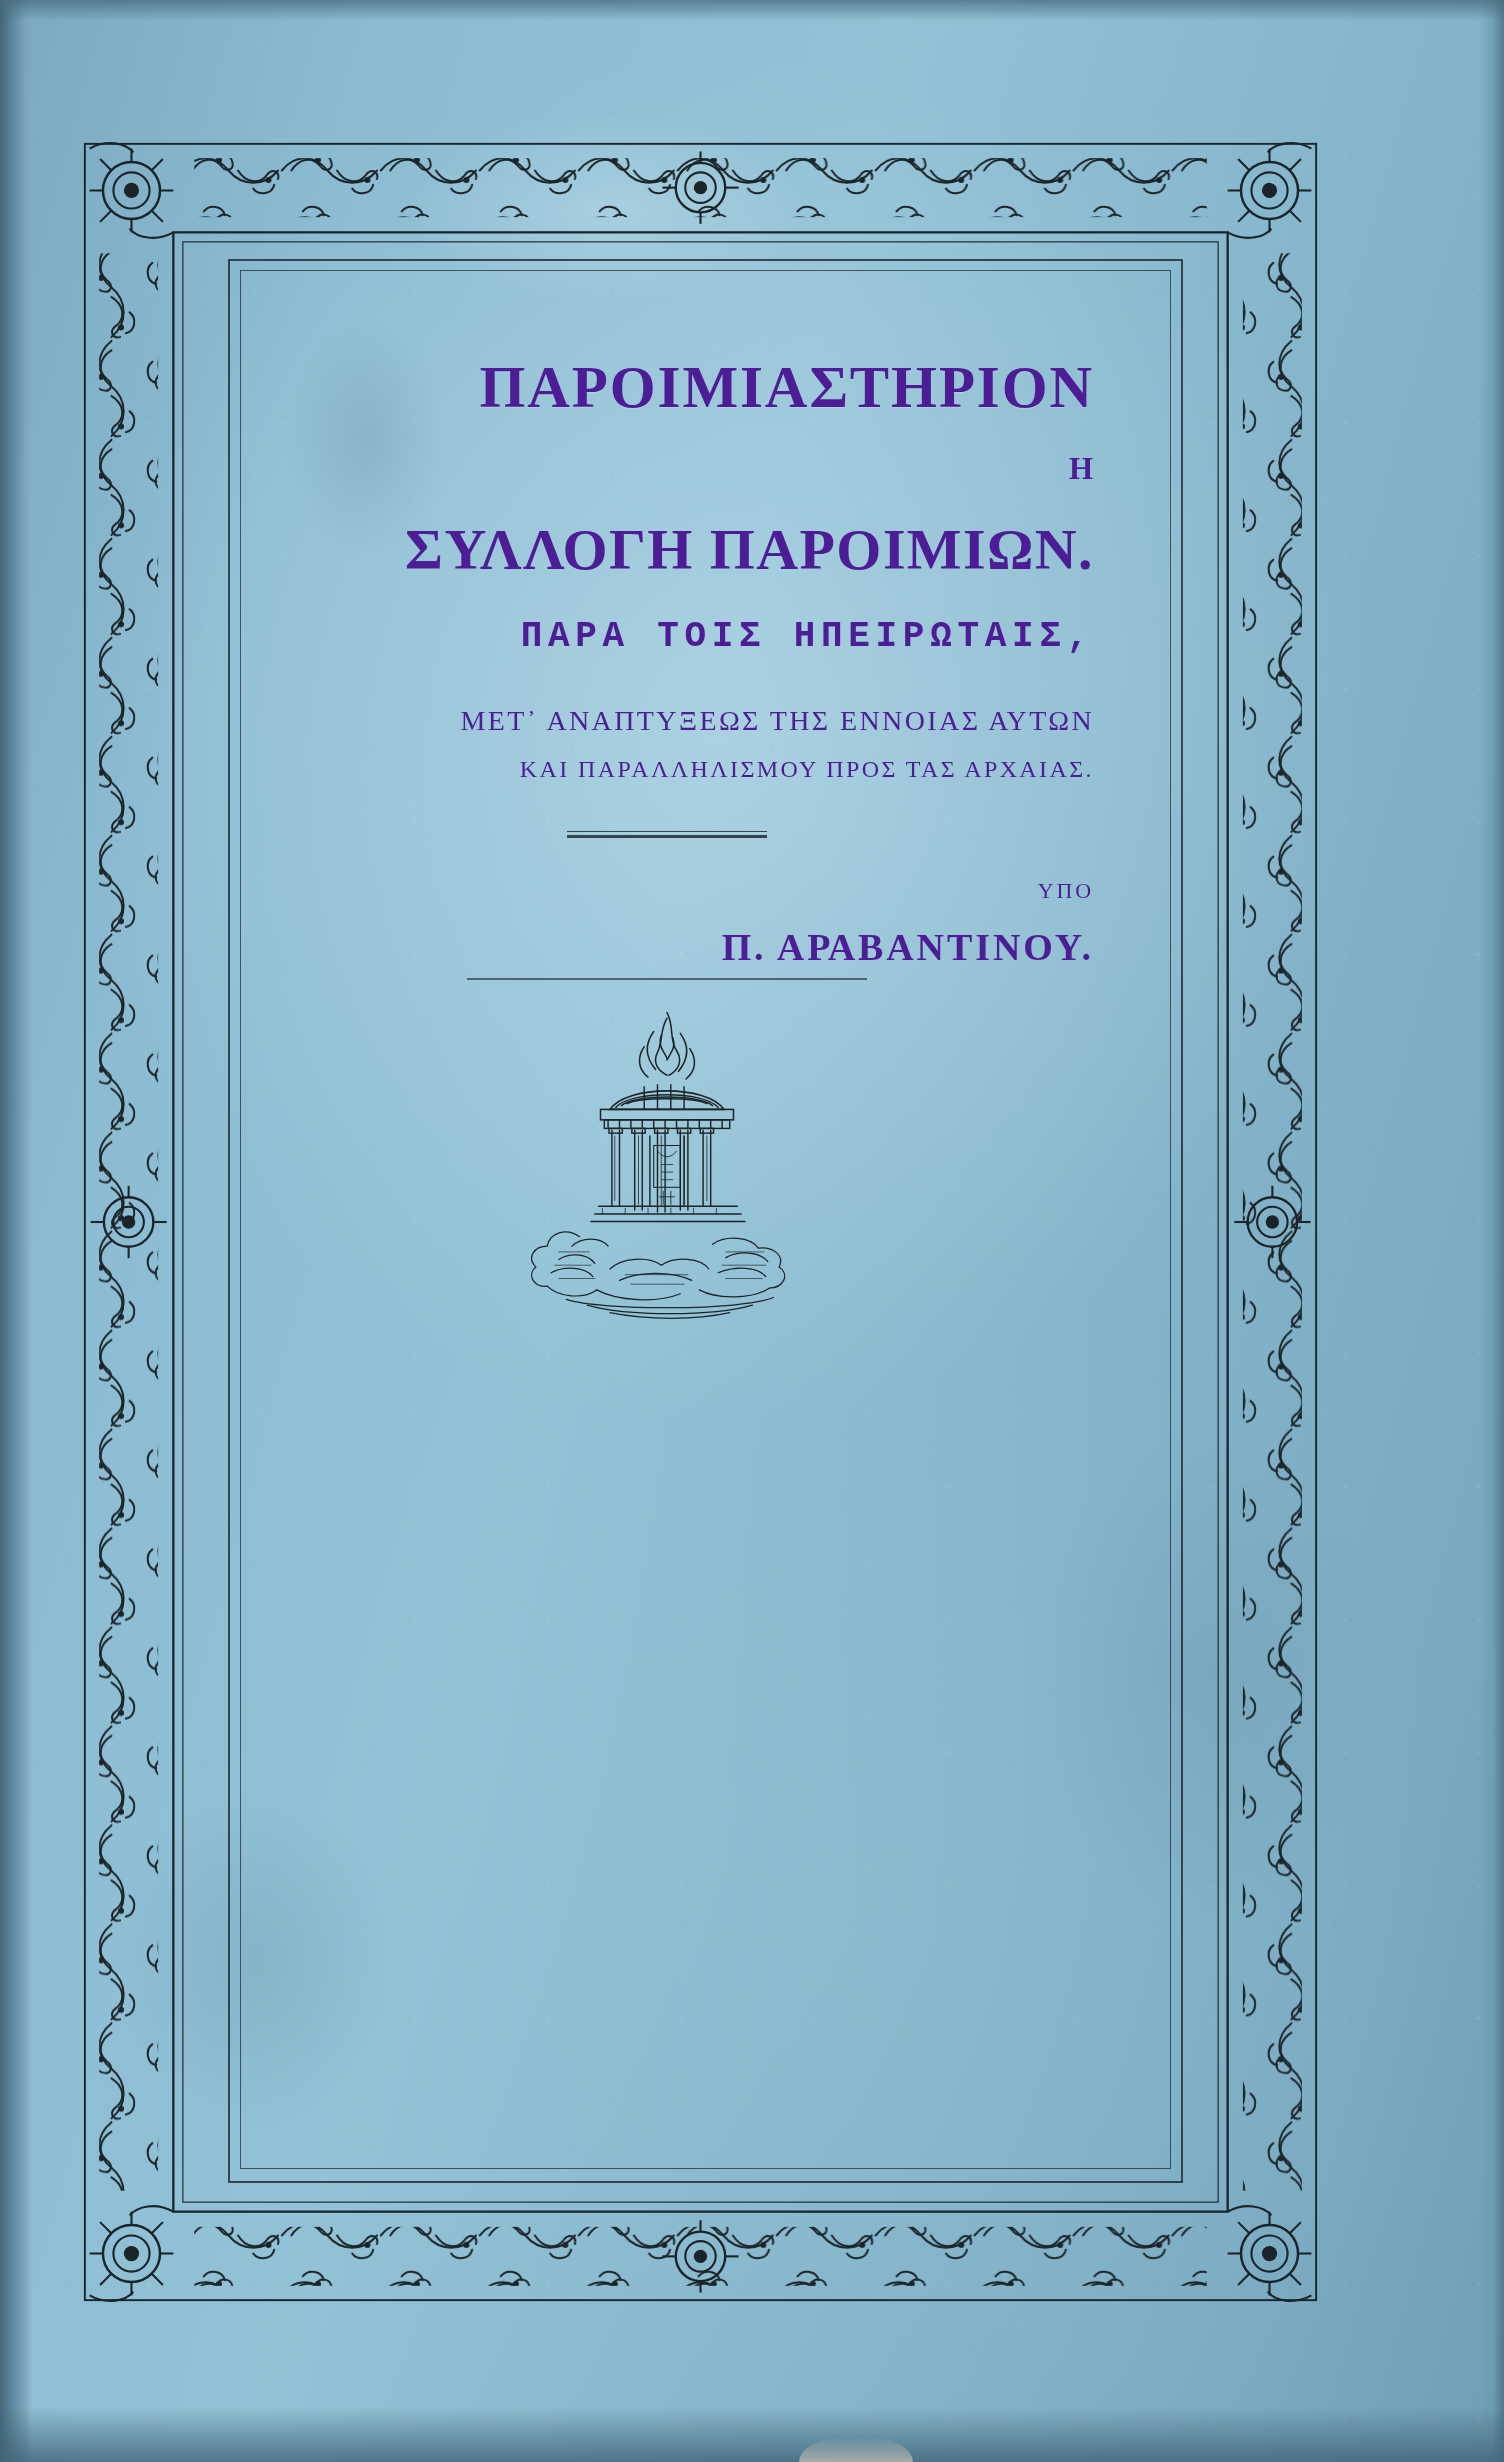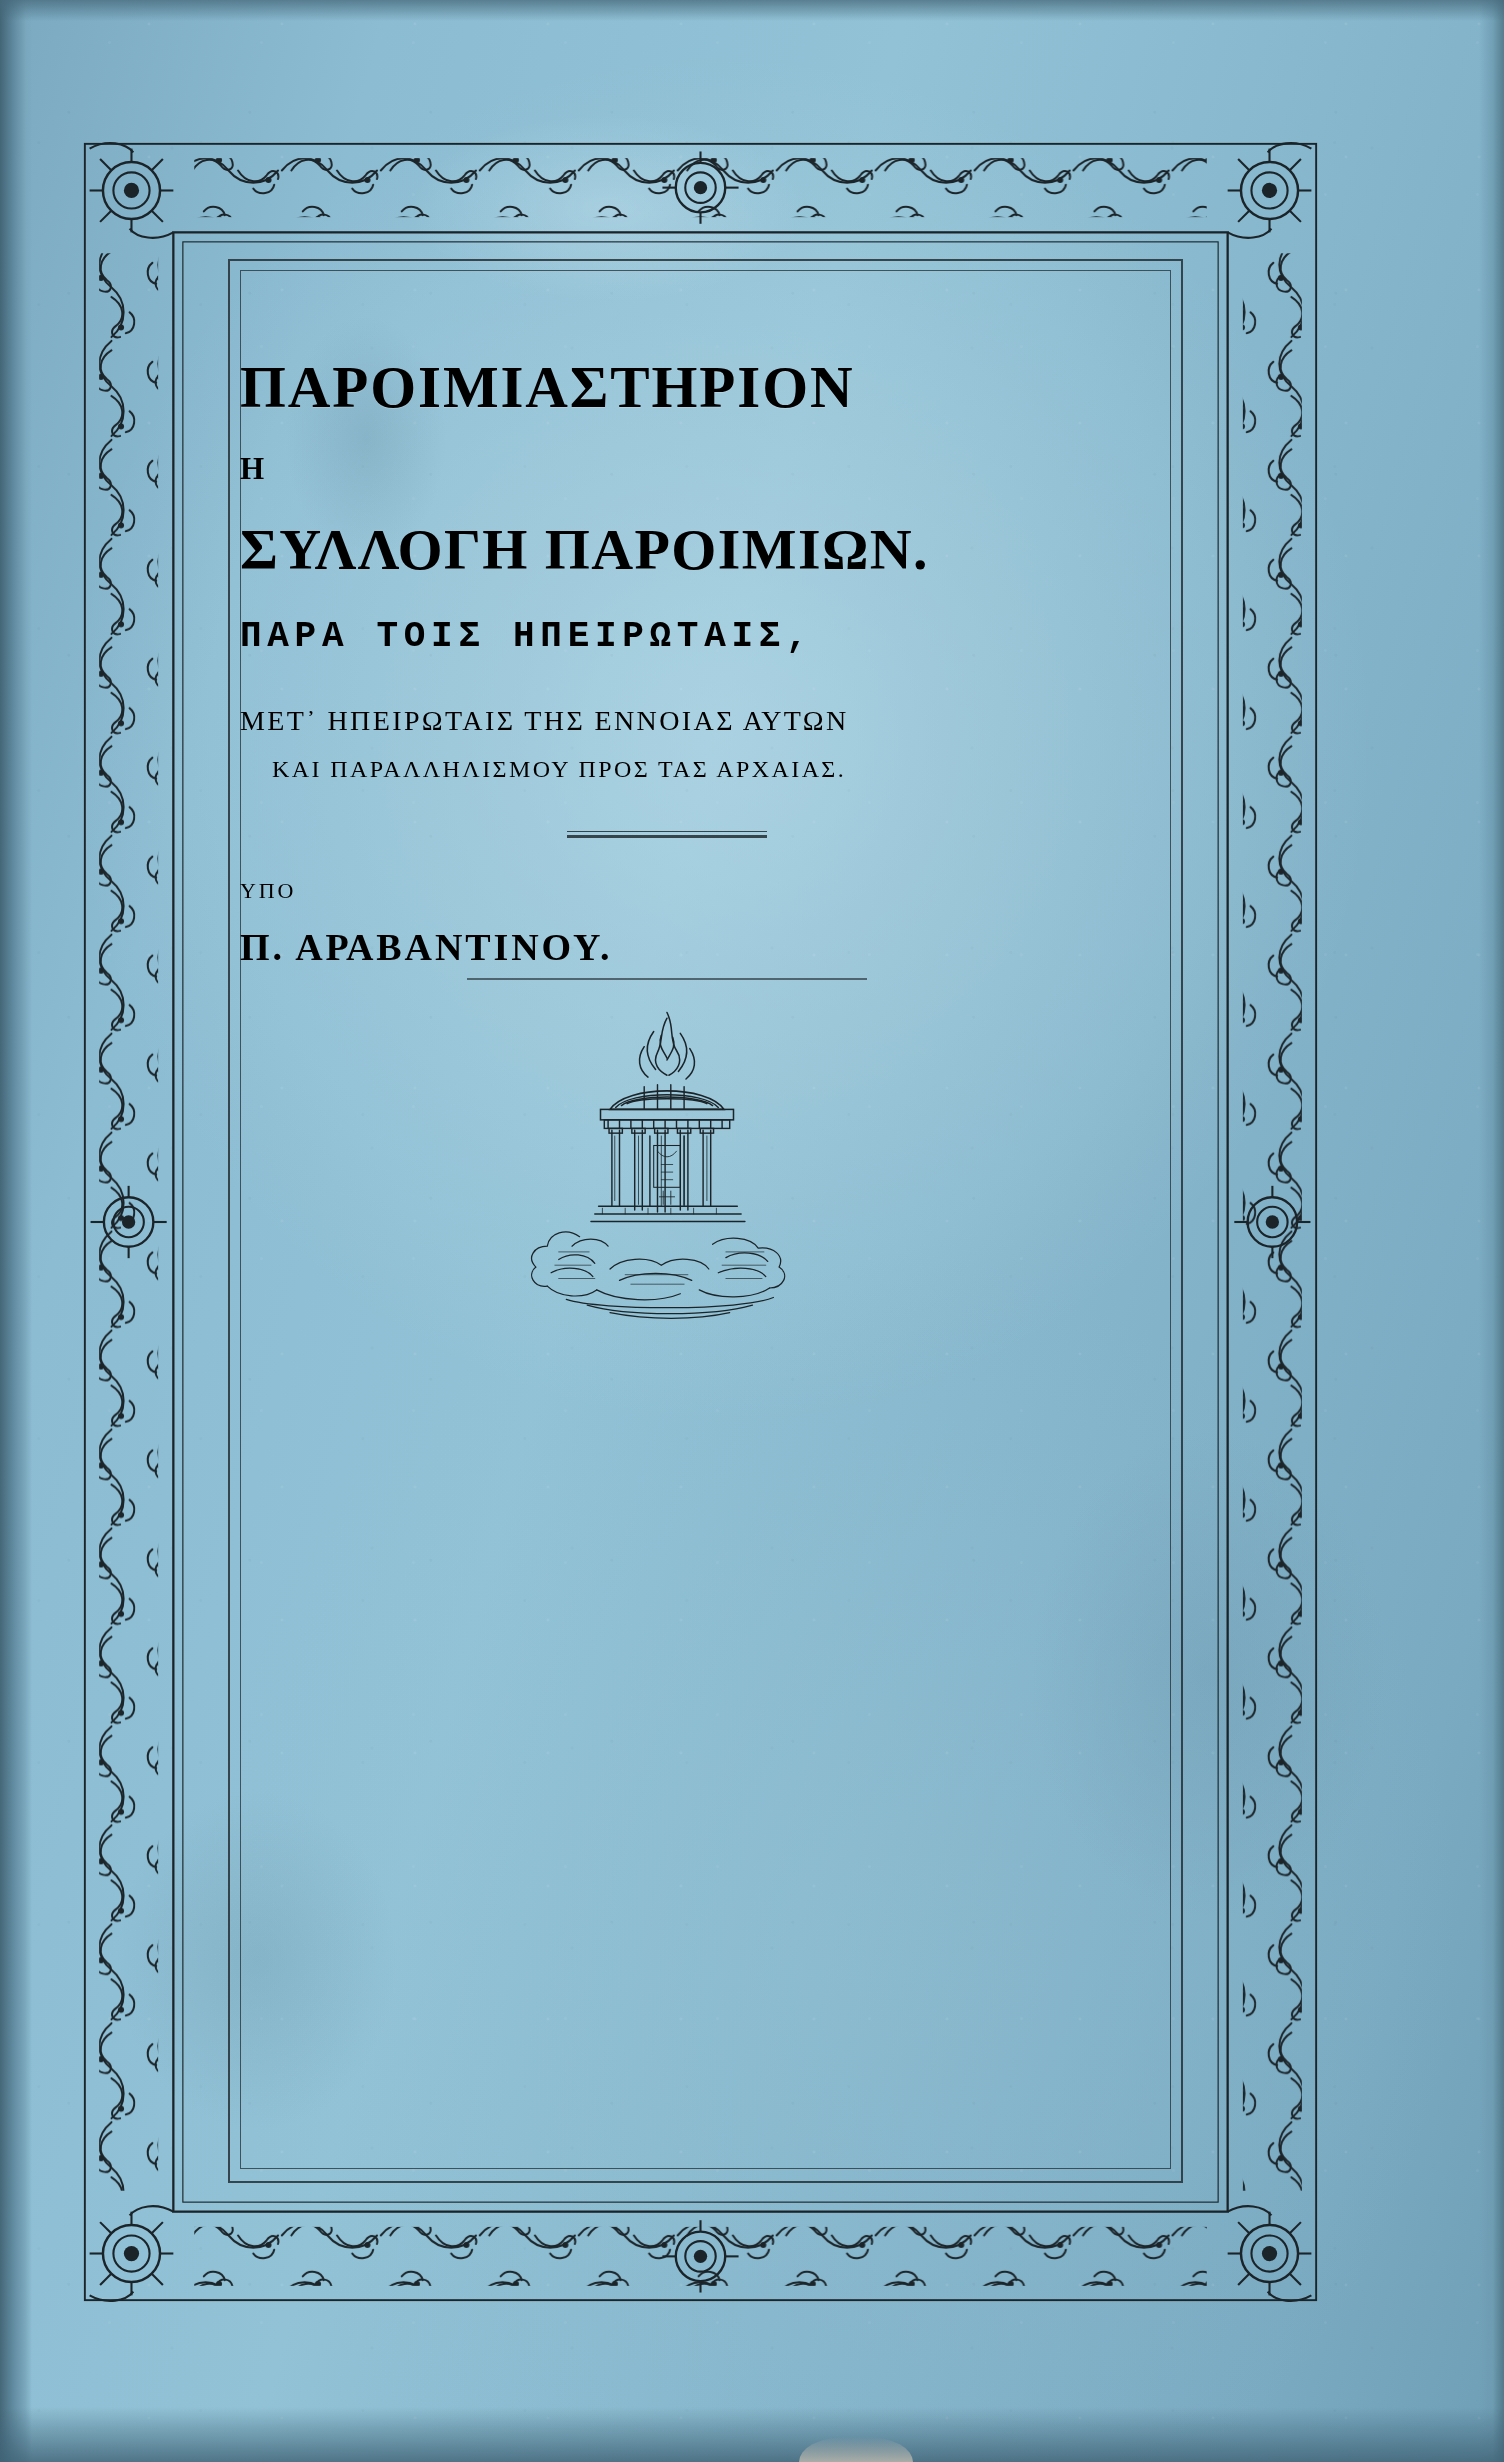--- a/index.html
+++ b/index.html
@@ -118,22 +118,22 @@
     height: 1897px;
     border: 1.4px solid rgba(28,34,38,0.70);
   }
 
   
   .title-block {
     position: absolute;
     left: 240px;
     top: 270px;
     width: 854px;
-    text-align: left;
-    color: #000000;
+    text-align: right;
+    color: #4c1d95;
   }
 
   .t-main {
     margin-top: 88px;
     font-size: 59px;
     letter-spacing: 1.9px;
     font-weight: 700;
     line-height: 1;
     text-shadow: 0 1px 0 rgba(255,255,255,0.18);
   }
@@ -402,21 +402,21 @@
   <div class="rule-box-inner"></div>
 
   <div class="title-block">
 
     <div class="t-main">ΠΑΡΟΙΜΙΑΣΤΗΡΙΟΝ</div>
     <div class="t-or">Η</div>
     <div class="t-sub">ΣΥΛΛΟΓΗ ΠΑΡΟΙΜΙΩΝ.</div>
 
     <div class="t-line4">ΠΑΡΑ ΤΟΙΣ ΗΠΕΙΡΩΤΑΙΣ,</div>
 
-    <div class="t-line5">ΜΕΤ᾽ ΗΠΕΙΡΩΤΑΙΣ ΤΗΣ ΕΝΝΟΙΑΣ ΑΥΤΩΝ</div>
+    <div class="t-line5">ΜΕΤ᾽ ΑΝΑΠΤΥΞΕΩΣ ΤΗΣ ΕΝΝΟΙΑΣ ΑΥΤΩΝ</div>
     <div class="t-line6">ΚΑΙ ΠΑΡΑΛΛΗΛΙΣΜΟΥ ΠΡΟΣ ΤΑΣ ΑΡΧΑΙΑΣ.</div>
 
     <div class="divider-rule">
       <i class="a"></i>
         <i class="b"></i>
     </div>
 
     <div class="t-by">ΥΠΟ</div>
     <div><span class="t-author">Π. ΑΡΑΒΑΝΤΙΝΟΥ.</span></div>
     <div class="author-underline"></div>

